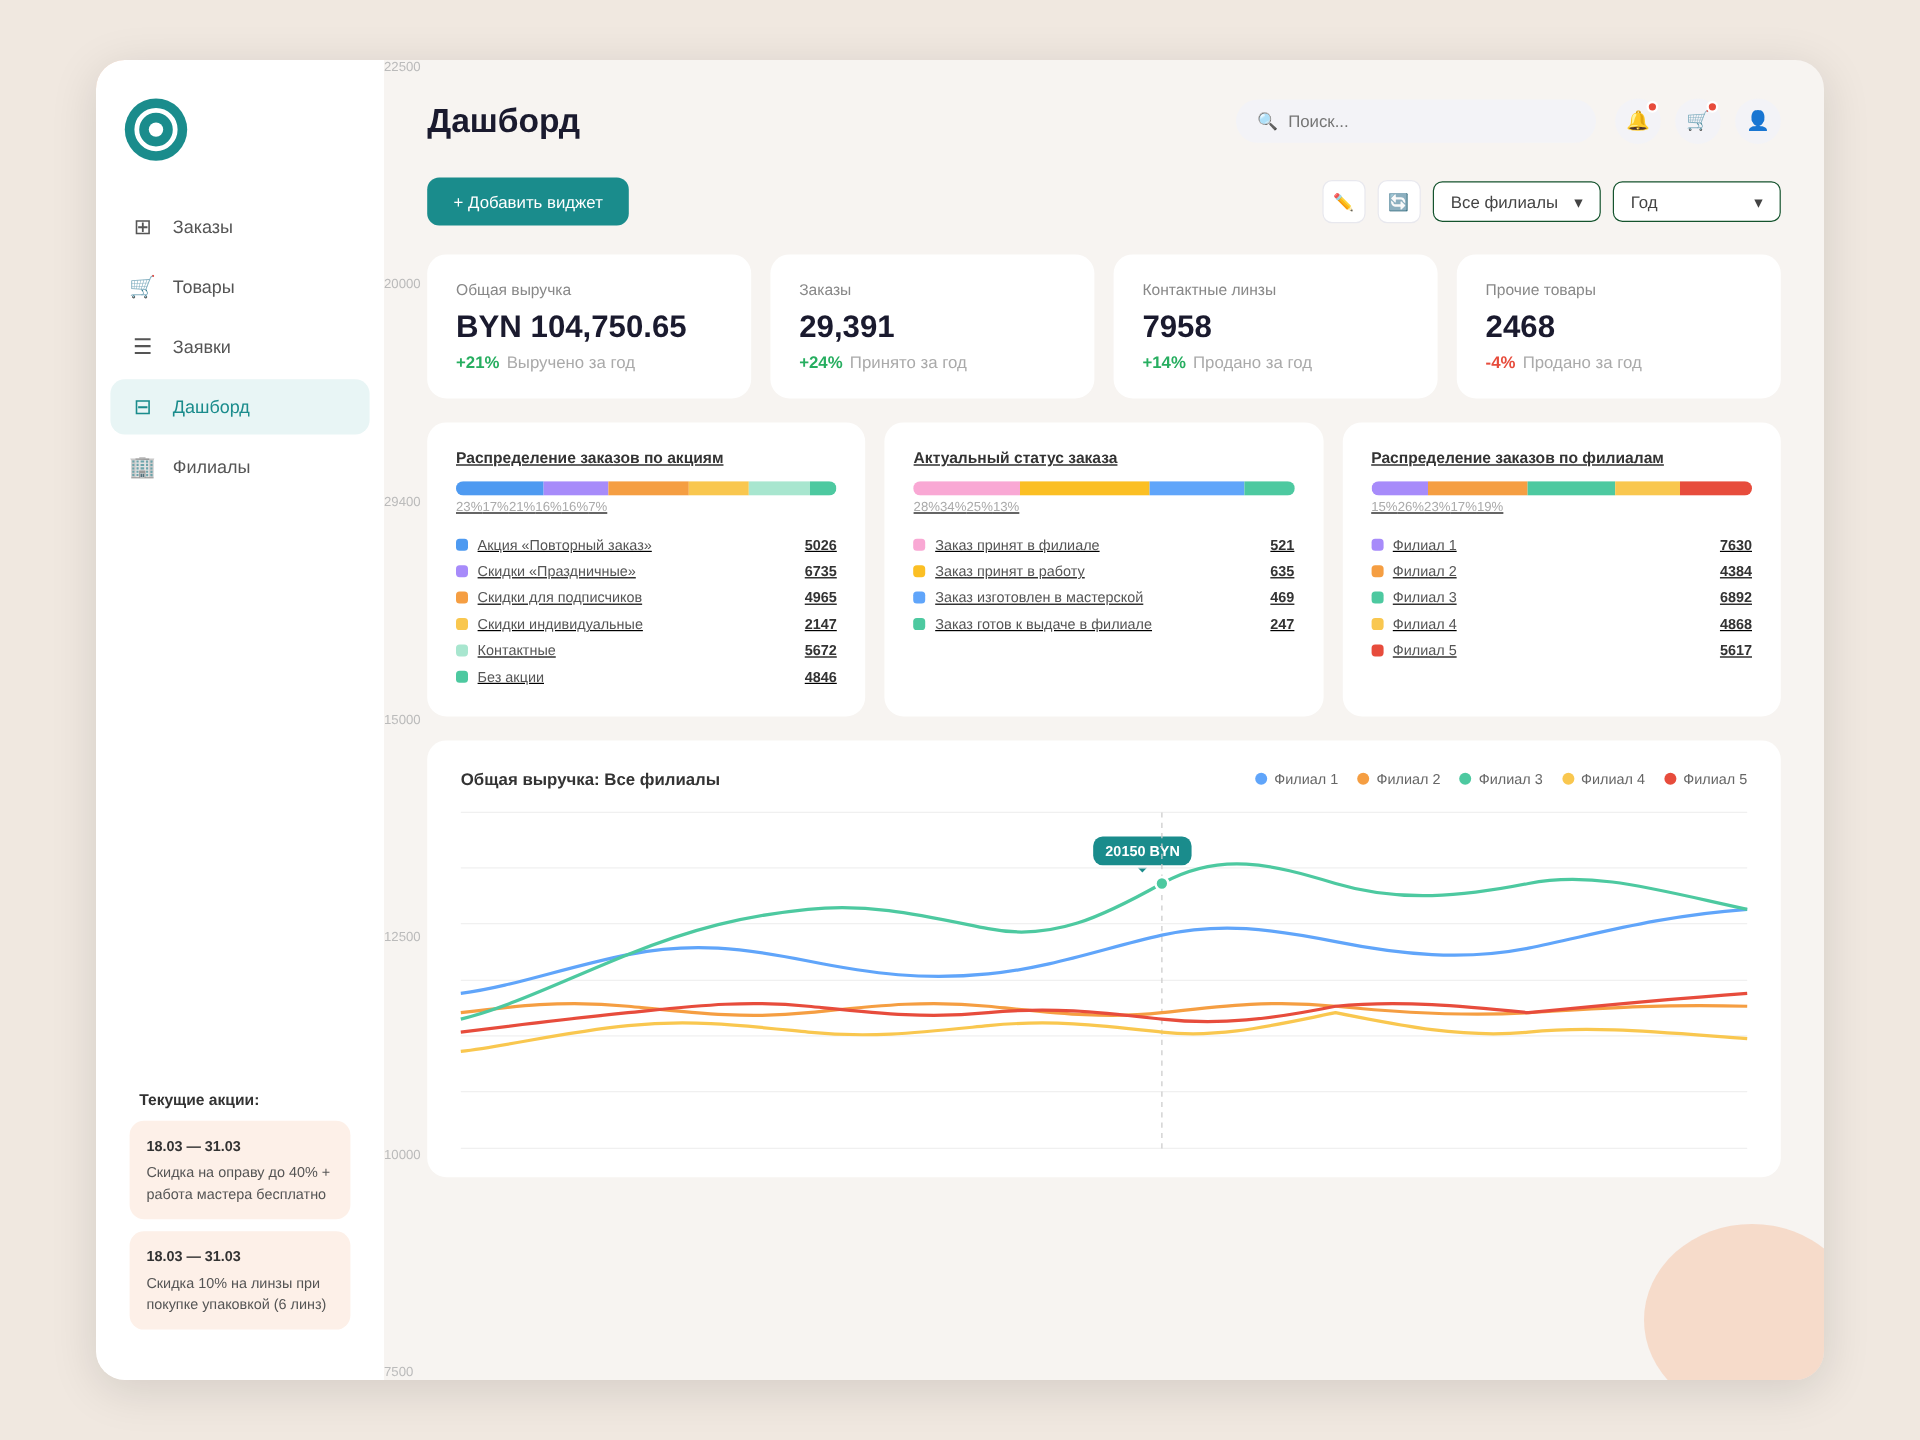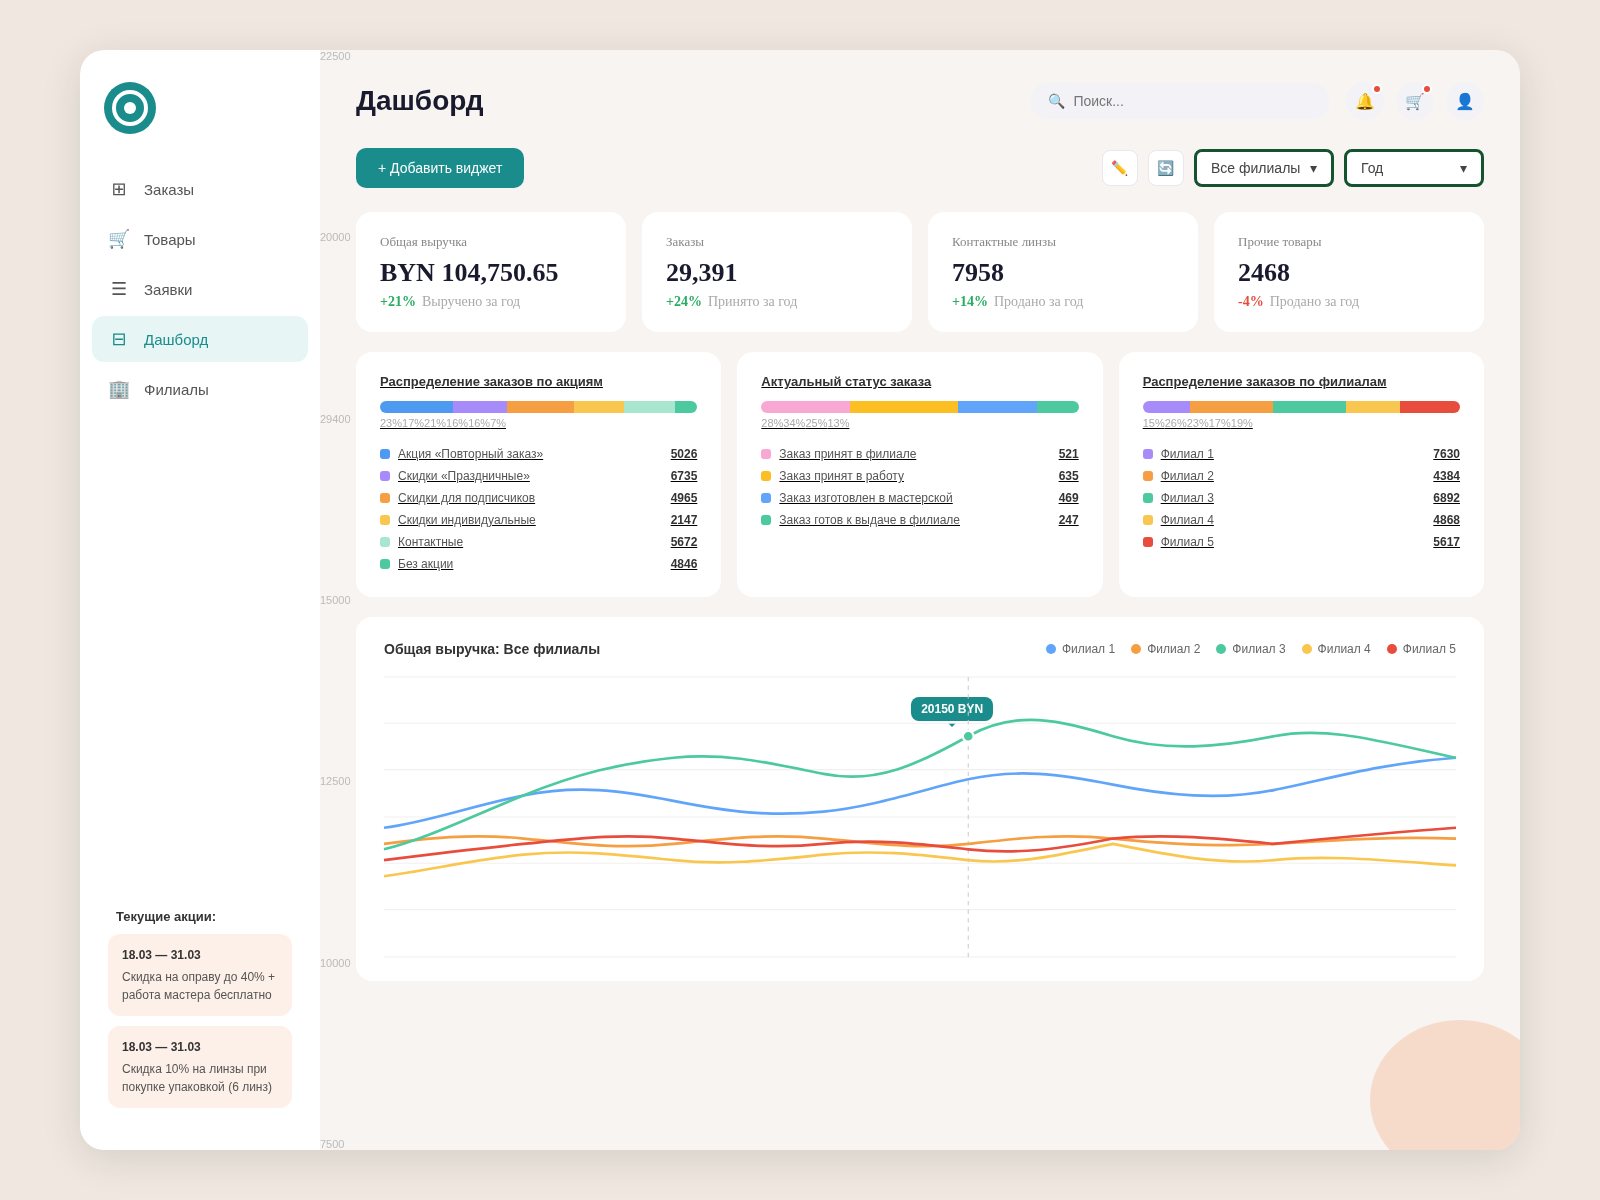--- a/index.html
+++ b/index.html
@@ -181,37 +181,36 @@
     .toolbar-icon-btn {
       width: 36px; height: 36px;
       background: #fff;
       border: 1px solid #e8e8ee;
       border-radius: 8px;
       display: flex; align-items: center; justify-content: center;
       cursor: pointer; color: #888; font-size: 14px;
     }
     .toolbar-select {
       background: #fff;
-      border: 3px solid #14532d;
+      border: 1px solid #14532d;
       border-radius: 8px;
       padding: 8px 14px;
       font-size: 14px;
       color: #444;
       cursor: pointer;
       display: flex; align-items: center; gap: 8px;
       min-width: 140px;
     }
 
     
     .kpi-row {
       display: grid;
       grid-template-columns: repeat(4, 1fr);
       gap: 16px;
       margin-bottom: 20px;
-      font-family: Liberation Serif, serif;
     }
     .kpi-card {
       background: #fff;
       border-radius: 16px;
       padding: 22px 24px;
     }
     .kpi-label { font-size: 13px; color: #888; margin-bottom: 8px; }
     .kpi-value { font-size: 26px; font-weight: 700; color: #1a1a2e; margin-bottom: 6px; }
     .kpi-change { font-size: 14px; display: flex; align-items: center; gap: 6px; }
     .kpi-change .pct { font-weight: 700; }

